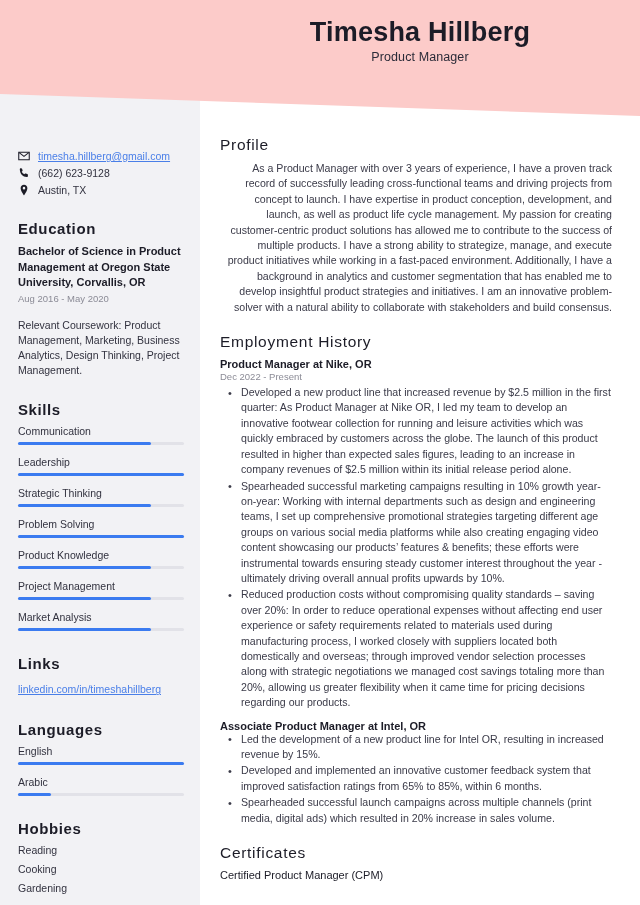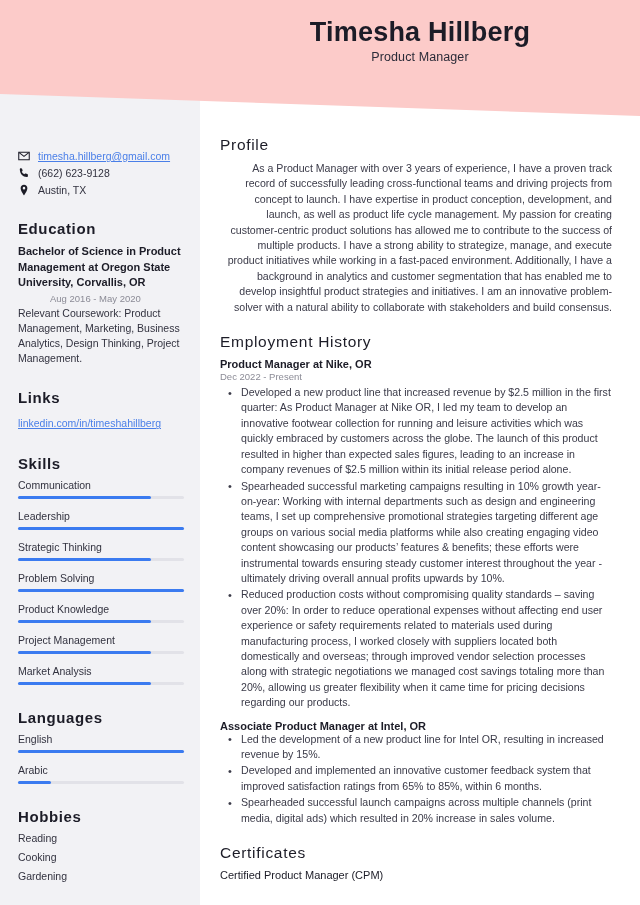--- a/index.html
+++ b/index.html
@@ -97,27 +97,26 @@
   .edu-degree {
     font-size: 11px;
     font-weight: bold;
     color: #1c1c27;
     line-height: 1.42;
   }
   .edu-date {
     font-size: 9.5px;
     color: #8b8b96;
     margin-top: 2px;
-    margin-left: 32px;
   }
   .edu-desc {
     font-size: 10.5px;
     color: #32323f;
     line-height: 1.42;
-    margin-top: 2px;
+    margin-top: 14px;
   }
 
   
   .bar-item { margin-bottom: 11px; }
   .bar-label {
     font-size: 10.5px;
     color: #32323f;
     margin-bottom: 5px;
   }
   .bar-track {
@@ -238,70 +237,70 @@
         </div>
 
       <div>
         <div class="side-heading">Education</div>
         <div class="edu-degree">Bachelor of Science in Product Management at Oregon State University, Corvallis, OR</div>
         <div class="edu-date">Aug 2016 - May 2020</div>
         <div class="edu-desc">Relevant Coursework: Product Management, Marketing, Business Analytics, Design Thinking, Project Management.</div>
       </div>
 
       <div>
+        <div class="side-heading">Skills</div>
+        <div id="skills-list">
+            <div class="bar-item">
+              <div class="bar-label">Communication</div>
+              <div class="bar-track">
+                <div class="bar-fill" style="width: 80%;"></div>
+              </div>
+            </div>
+            <div class="bar-item">
+              <div class="bar-label">Leadership</div>
+              <div class="bar-track">
+                <div class="bar-fill" style="width: 100%;"></div>
+              </div>
+            </div>
+            <div class="bar-item">
+              <div class="bar-label">Strategic Thinking</div>
+              <div class="bar-track">
+                <div class="bar-fill" style="width: 80%;"></div>
+              </div>
+            </div>
+            <div class="bar-item">
+              <div class="bar-label">Problem Solving</div>
+              <div class="bar-track">
+                <div class="bar-fill" style="width: 100%;"></div>
+              </div>
+            </div>
+            <div class="bar-item">
+              <div class="bar-label">Product Knowledge</div>
+              <div class="bar-track">
+                <div class="bar-fill" style="width: 80%;"></div>
+              </div>
+            </div>
+            <div class="bar-item">
+              <div class="bar-label">Project Management</div>
+              <div class="bar-track">
+                <div class="bar-fill" style="width: 80%;"></div>
+              </div>
+            </div>
+            <div class="bar-item">
+              <div class="bar-label">Market Analysis</div>
+              <div class="bar-track">
+                <div class="bar-fill" style="width: 80%;"></div>
+              </div>
+            </div>
+          </div>
+      </div>
+
+      <div>
         <div class="side-heading">Links</div>
         <a class="contact-link" href="#">linkedin.com/in/timeshahillberg</a>
-      </div>
-
-      <div>
-        <div class="side-heading">Skills</div>
-        <div id="skills-list">
-            <div class="bar-item">
-              <div class="bar-label">Communication</div>
-              <div class="bar-track">
-                <div class="bar-fill" style="width: 80%;"></div>
-              </div>
-            </div>
-            <div class="bar-item">
-              <div class="bar-label">Leadership</div>
-              <div class="bar-track">
-                <div class="bar-fill" style="width: 100%;"></div>
-              </div>
-            </div>
-            <div class="bar-item">
-              <div class="bar-label">Strategic Thinking</div>
-              <div class="bar-track">
-                <div class="bar-fill" style="width: 80%;"></div>
-              </div>
-            </div>
-            <div class="bar-item">
-              <div class="bar-label">Problem Solving</div>
-              <div class="bar-track">
-                <div class="bar-fill" style="width: 100%;"></div>
-              </div>
-            </div>
-            <div class="bar-item">
-              <div class="bar-label">Product Knowledge</div>
-              <div class="bar-track">
-                <div class="bar-fill" style="width: 80%;"></div>
-              </div>
-            </div>
-            <div class="bar-item">
-              <div class="bar-label">Project Management</div>
-              <div class="bar-track">
-                <div class="bar-fill" style="width: 80%;"></div>
-              </div>
-            </div>
-            <div class="bar-item">
-              <div class="bar-label">Market Analysis</div>
-              <div class="bar-track">
-                <div class="bar-fill" style="width: 80%;"></div>
-              </div>
-            </div>
-          </div>
       </div>
 
       <div>
         <div class="side-heading">Languages</div>
         <div id="languages-list">
             <div class="bar-item">
               <div class="bar-label">English</div>
               <div class="bar-track">
                 <div class="bar-fill" style="width: 100%;"></div>
               </div>

